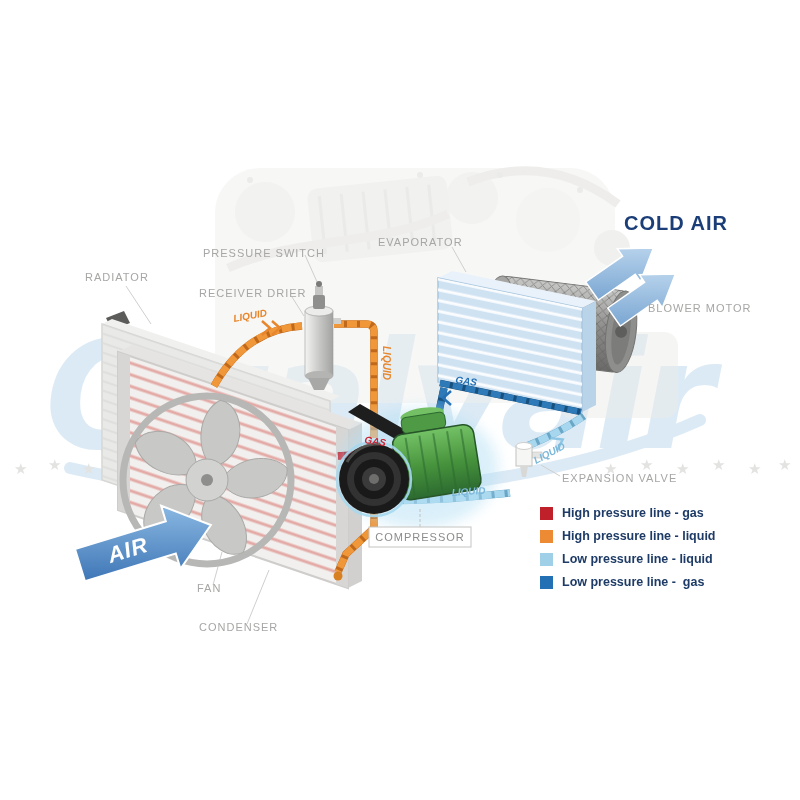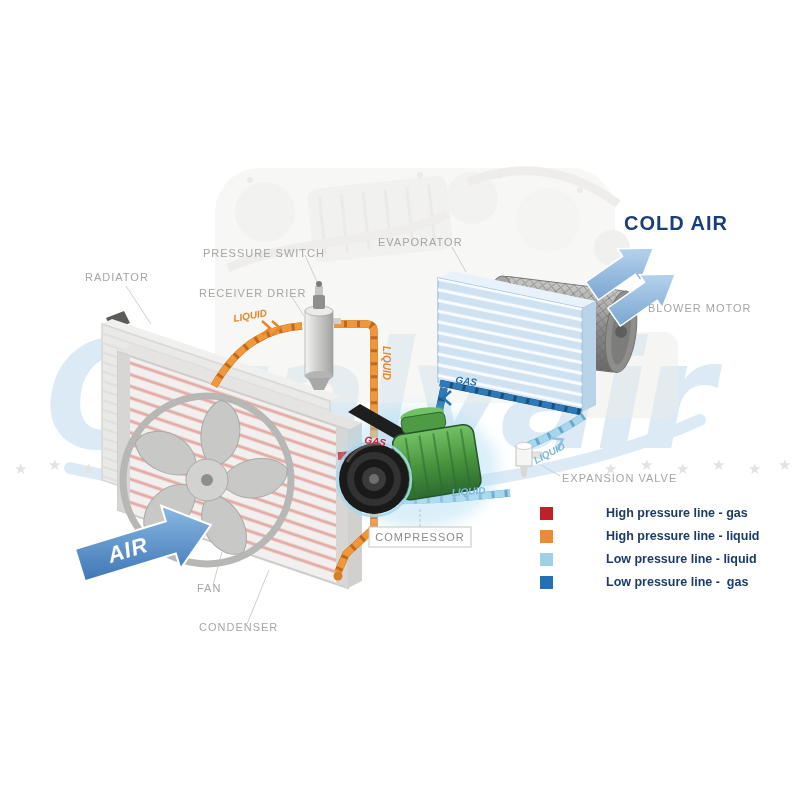--- a/index.html
+++ b/index.html
@@ -4,21 +4,21 @@
 <style>
   html,body{margin:0;padding:0;background:#fff;}
   .stage{position:relative;width:800px;height:800px;background:#ffffff;overflow:hidden;
          font-family:"Liberation Sans",sans-serif;}
   .stage svg{position:absolute;left:0;top:0;}
   .comp-label{font:11px "Liberation Sans",sans-serif;fill:#a6a6a4;letter-spacing:1px;}
   .pipe-label{font:italic bold 10px "Liberation Sans",sans-serif;}
   .legend{position:absolute;left:540px;top:506px;display:flex;flex-direction:column;gap:9px;}
   .legend-row{display:flex;align-items:center;}
   .swatch{width:13px;height:13px;margin-right:9px;flex:none;}
-  .legend-label{font:600 12.5px "Liberation Sans",sans-serif;color:#1d3b66;white-space:pre;margin-left:44px;}
+  .legend-label{font:600 12.5px "Liberation Sans",sans-serif;color:#1d3b66;white-space:pre;}
   .watermark-text{font:italic bold 150px "DejaVu Sans",sans-serif;fill:#d6e7f4;letter-spacing:-6px;}
   .star{font:15px "DejaVu Sans",sans-serif;fill:#e3e3e1;}
   .star-big{font:20px "DejaVu Sans",sans-serif;fill:#dfdfdd;}
 </style>
 </head>
 <body>
 
 <div class="stage">
 
 <svg width="800" height="800" viewBox="0 0 800 800">

